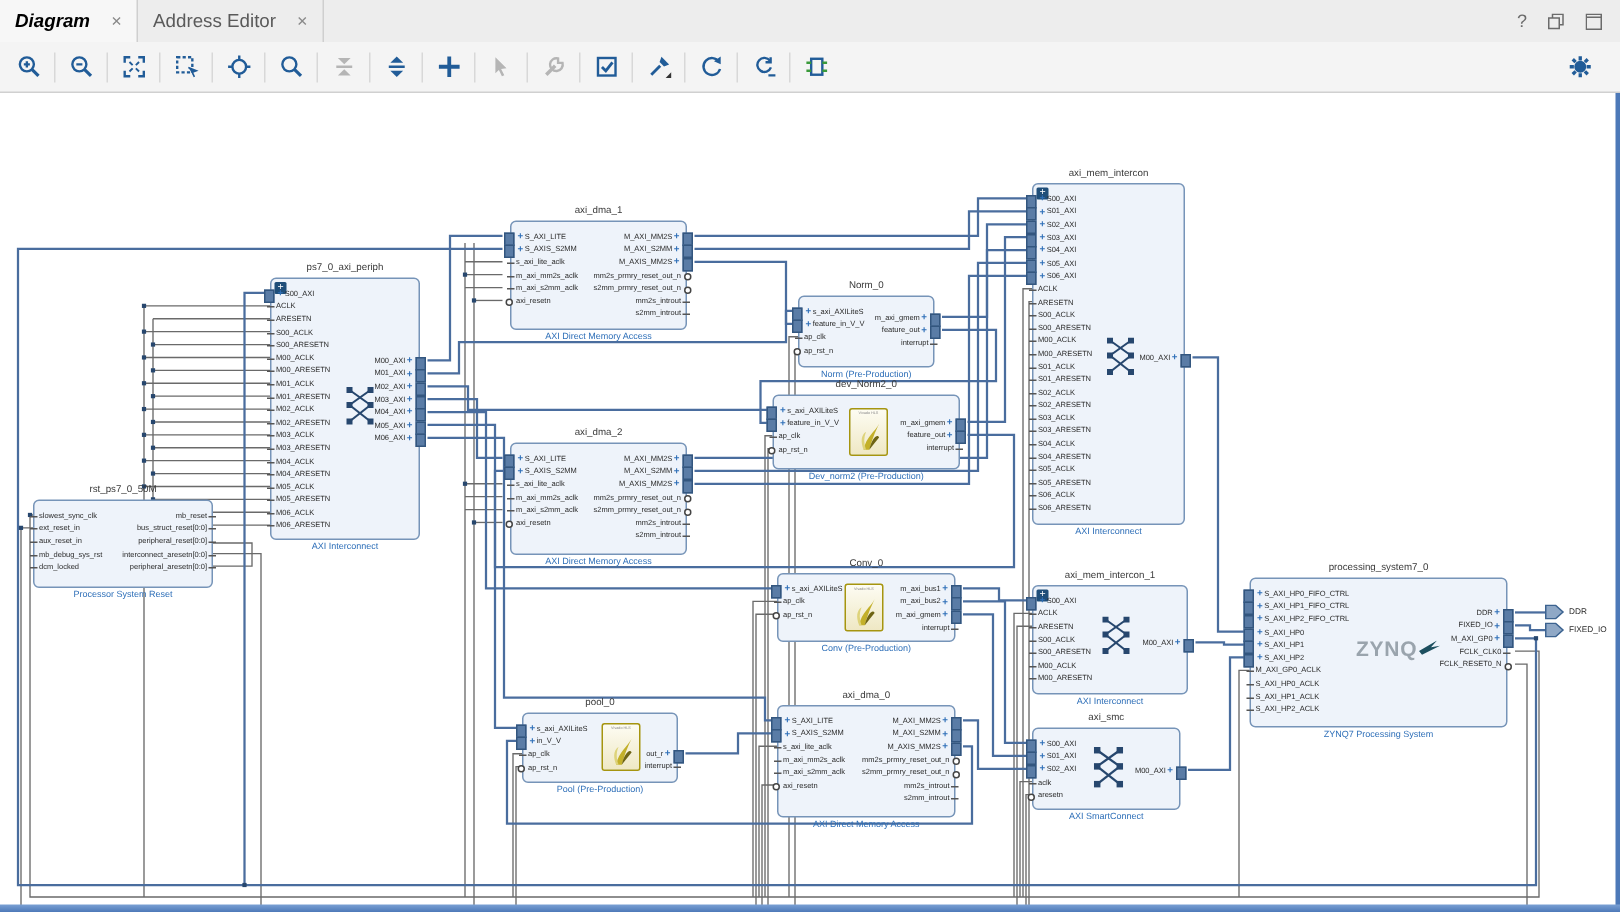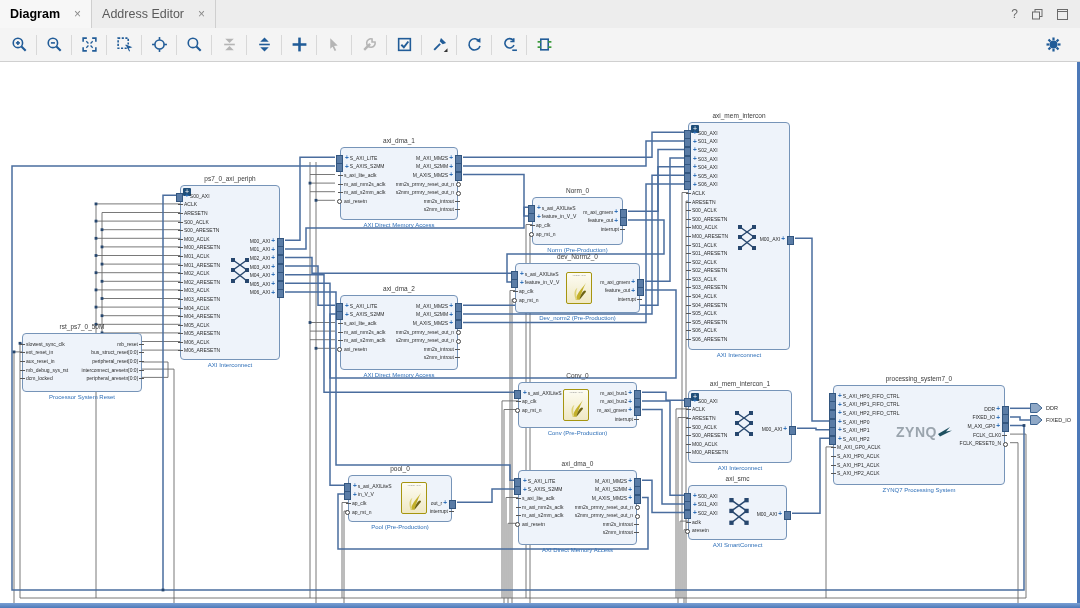--- a/index.html
+++ b/index.html
@@ -1,20 +1,20 @@
 <!DOCTYPE html>
 <html><head>
 <meta charset="utf-8">
 <style>
   html,body{margin:0;padding:0;background:#fff;font-family:"Liberation Sans",sans-serif;}
   #app{position:relative;width:1080px;height:608px;overflow:hidden;background:#fff;}
   
   #tabbar{position:absolute;left:0;top:0;width:1080px;height:28px;background:#ededed;border-bottom:1px solid #d6d6d6;display:flex;align-items:stretch;}
   .tab{display:flex;align-items:center;padding:0 10px;border-right:1px solid #cfcfcf;font-size:12.5px;color:#5a5a5a;}
-  .tab.active{background:#f7f7f7;color:#000;font-weight:bold;}
+  .tab.active{background:#f7f7f7;color:#000;font-weight:bold;font-style:italic;}
   .tab .close{margin-left:14px;color:#8a8a8a;font-size:12px;font-weight:normal;cursor:default;}
   #winbtns{margin-left:auto;display:flex;align-items:center;gap:14px;padding-right:12px;color:#6b6b6b;font-size:12px;}
   #winbtns svg{display:block;}
   
   #toolbar{position:absolute;left:0;top:28px;width:1080px;height:34px;background:#f4f4f4;border-bottom:1px solid #d0d0d0;display:flex;align-items:center;padding-left:6px;box-sizing:border-box;}
   .tbtn{width:26px;height:26px;display:flex;align-items:center;justify-content:center;}
   .tsep{width:1px;height:20px;background:#d8d8d8;margin:0 4px;}
   #gear{margin-left:auto;margin-right:14px;}
   
   #cv{position:absolute;left:0;top:62px;width:1080px;height:542px;background:#ffffff;overflow:hidden;}
@@ -1103,21 +1103,21 @@
           <div class="port pr">
             <div>M00_AXI</div>
             <div class="pp">+</div>
             <div class="st bR"></div>
           </div>
         </div>
       </div>
       <div class="blk-sub" style="left: 663px; top: 480px; width: 149px;">AXI SmartConnect</div>
       <div class="blk-title" style="left: 813px; top: 313px; width: 212px;">processing_system7_0</div>
       <div class="blk" style="left: 833px; top: 323px; width: 172px; height: 100px;">
-        <div class="zynq" style="left: 62px; top: 38px;">
+        <div class="zynq" style="left: 70px; top: 38px;">
           <span>ZYNQ</span>
           <svg width="14" height="10" viewBox="0 0 14 10" style="margin-left:1px">
             <path d="M0 7 L12 0 L8 4.5 L14 3.5 L2 9.5 Z" fill="#1d4f5f"></path>
           </svg>
         </div>
         <div class="pcol l" style="top: 6px;">
           <div class="port pl">
             <div class="st bL"></div>
             <div class="pp">+</div>
             <div>S_AXI_HP0_FIFO_CTRL</div>

